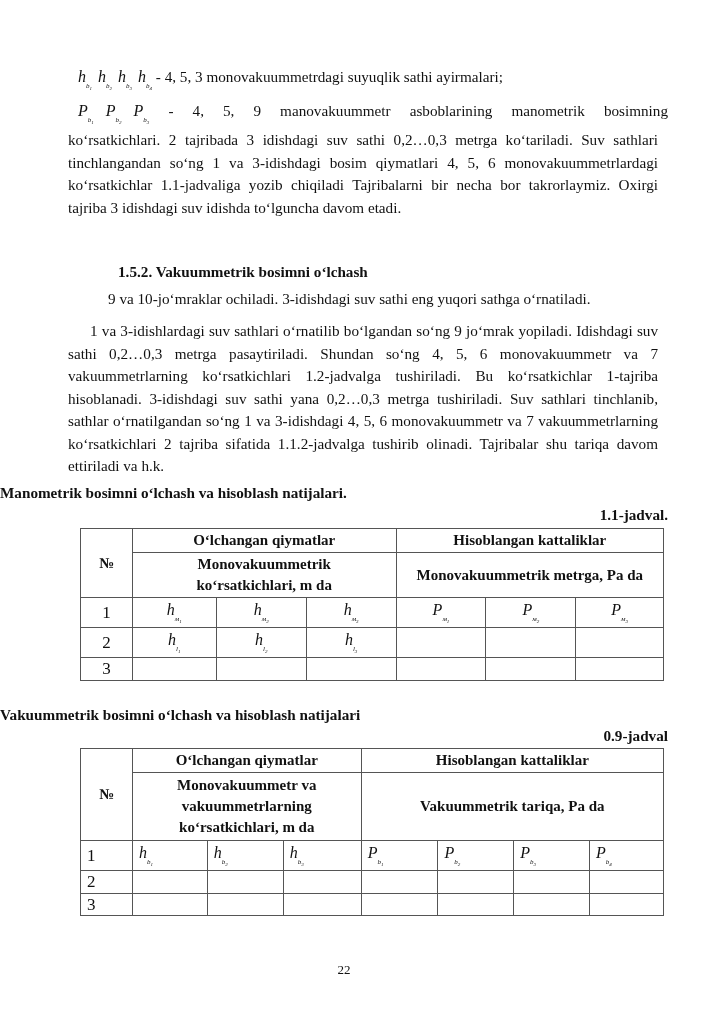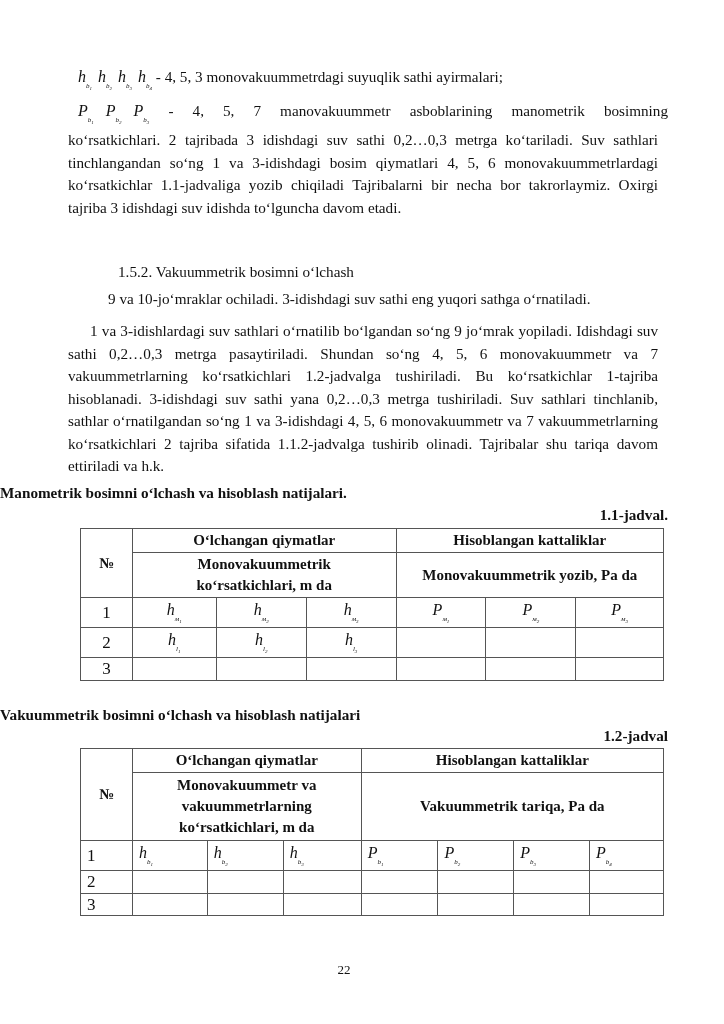--- a/index.html
+++ b/index.html
@@ -5,40 +5,40 @@
   html, body { margin:0; padding:0; background:#ffffff; }
   body { width:724px; height:1024px; position:relative; overflow:hidden;
          font-family:"Liberation Serif","DejaVu Serif",serif; color:#111; }
   .line { position:absolute; left:78px; width:590px; font-size:15.2px; line-height:19px; white-space:nowrap; }
   .just { text-align:justify; text-align-last:justify; white-space:normal; }
   .para { position:absolute; left:68px; width:590px; font-size:15.2px; line-height:22.5px; text-align:justify; }
   .var { font-style:italic; font-size:16px; }
   .sub { font-style:italic; font-size:7px; vertical-align:-6px; }
   .sub2 { font-size:5px; vertical-align:-2px; }
   .gap { display:inline-block; width:6px; }
-  .heading { position:absolute; font-weight:normal; font-size:15.2px; }
+  .heading { position:absolute; font-weight:bold; font-size:15.2px; }
   .caption { position:absolute; left:0; width:724px; text-align:left; font-weight:bold; font-size:15.2px; }
   .jadval { position:absolute; right:56px; font-weight:bold; font-size:15.2px; }
   table { position:absolute; border-collapse:collapse; font-size:15px; }
   td { border:1px solid #555; padding:0; text-align:center; vertical-align:middle; }
   .th { font-weight:bold; font-family:"Liberation Serif",serif; }
   .cell-left { text-align:left; padding-left:6px; }
   .pagenum { position:absolute; top:962px; left:0; width:688px; text-align:center; font-size:13px; }
 </style>
 </head>
 <body>
 
 <div class="line" style="top:67px;">
   <span id="l1vars"><span class="var">h</span><span class="sub">b<span class="sub2">1</span></span><span class="gap"></span><span class="var">h</span><span class="sub">b<span class="sub2">2</span></span><span class="gap"></span><span class="var">h</span><span class="sub">b<span class="sub2">3</span></span><span class="gap"></span><span class="var">h</span><span class="sub">b<span class="sub2">4</span></span></span>
   <span>- 4, 5, 3 monovakuummetrdagi suyuqlik sathi ayirmalari;</span>
 </div>
 <div class="line" style="top:101px;">
   <div class="just" style="width:590px;">
     <span id="l2vars"><span class="var">P</span><span class="sub">b<span class="sub2">1</span></span><span class="gap"></span><span class="gap"></span><span class="var">P</span><span class="sub">b<span class="sub2">2</span></span><span class="gap"></span><span class="gap"></span><span class="var">P</span><span class="sub">b<span class="sub2">3</span></span></span>
-    <span>- 4, 5, 7 manovakuummetr asboblarining manometrik bosimning</span>
+    <span>- 4, 5, 9 manovakuummetr asboblarining manometrik bosimning</span>
   </div>
 </div>
 <div class="para" style="top:129px;">ko‘rsatkichlari. 2 tajribada 3 idishdagi suv sathi 0,2…0,3 metrga ko‘tariladi. Suv sathlari tinchlangandan so‘ng 1 va 3-idishdagi bosim qiymatlari 4, 5, 6 monovakuummetrlardagi ko‘rsatkichlar 1.1-jadvaliga yozib chiqiladi Tajribalarni bir necha bor takrorlaymiz. Oxirgi tajriba 3 idishdagi suv idishda to‘lguncha davom etadi.</div>
 
 <div class="heading" style="top:263px; left:118px;">1.5.2. Vakuummetrik bosimni o‘lchash</div>
 <div class="para" style="top:288px; text-indent:40px;">9 va 10-jo‘mraklar ochiladi. 3-idishdagi suv sathi eng yuqori sathga o‘rnatiladi.</div>
 <div class="para" style="top:320px; text-indent:22px;">1 va 3-idishlardagi suv sathlari o‘rnatilib bo‘lgandan so‘ng 9 jo‘mrak yopiladi. Idishdagi suv sathi 0,2…0,3 metrga pasaytiriladi. Shundan so‘ng 4, 5, 6 monovakuummetr va 7 vakuummetrlarning ko‘rsatkichlari 1.2-jadvalga tushiriladi. Bu ko‘rsatkichlar 1-tajriba hisoblanadi. 3-idishdagi suv sathi yana 0,2…0,3 metrga tushiriladi. Suv sathlari tinchlanib, sathlar o‘rnatilgandan so‘ng 1 va 3-idishdagi 4, 5, 6 monovakuummetr va 7 vakuummetrlarning ko‘rsatkichlari 2 tajriba sifatida 1.1.2-jadvalga tushirib olinadi. Tajribalar shu tariqa davom ettiriladi va h.k.</div>
 
 <div class="caption" style="top:484px;">Manometrik bosimni o‘lchash va hisoblash natijalari.</div>
 <div class="jadval" style="top:506px;">1.1-jadval.</div>
@@ -54,21 +54,21 @@
       <col style="width:88px">
   </colgroup>
   <tbody>
       <tr style="height:24px;">
     <td rowspan="2" class="th">№</td>
     <td colspan="3" class="th">O‘lchangan qiymatlar</td>
     <td colspan="3" class="th">Hisoblangan kattaliklar</td>
   </tr>
   <tr style="height:45px;margin-left:47px;">
     <td colspan="3" class="th" style="line-height:21px; padding:0 40px;">Monovakuummetrik ko‘rsatkichlari, m da</td>
-    <td colspan="3" class="th">Monovakuummetrik yozib, Pa da</td>
+    <td colspan="3" class="th">Monovakuummetrik metrga, Pa da</td>
   </tr>
   </tbody>
     <tbody id="t1body">
       <tr style="height: 30px;">
         <td style="font-size: 17px;">1</td>
         <td><span class="var">h</span><span class="sub">м<span class="sub2">1</span></span></td>
         <td><span class="var">h</span><span class="sub">м<span class="sub2">2</span></span></td>
         <td><span class="var">h</span><span class="sub">м<span class="sub2">3</span></span></td>
         <td><span class="var">P</span><span class="sub">м<span class="sub2">1</span></span></td>
         <td><span class="var">P</span><span class="sub">м<span class="sub2">2</span></span></td>
@@ -89,21 +89,21 @@
         <td></td>
         <td></td>
         <td></td>
         <td></td>
         <td></td>
       </tr>
     </tbody>
 </table>
 
 <div class="caption" style="top:706px;">Vakuummetrik bosimni o‘lchash va hisoblash natijalari</div>
-<div class="jadval" style="top:727px;">1.2-jadval</div>
+<div class="jadval" style="top:727px;">0.9-jadval</div>
 
 <table style="left:80px; top:748px; width:584px;">
   <colgroup>
     <col style="width:52px">
       <col style="width:75px">
       <col style="width:76px">
       <col style="width:78px">
     <col style="width:77px">
       <col style="width:76px">
       <col style="width:76px">

